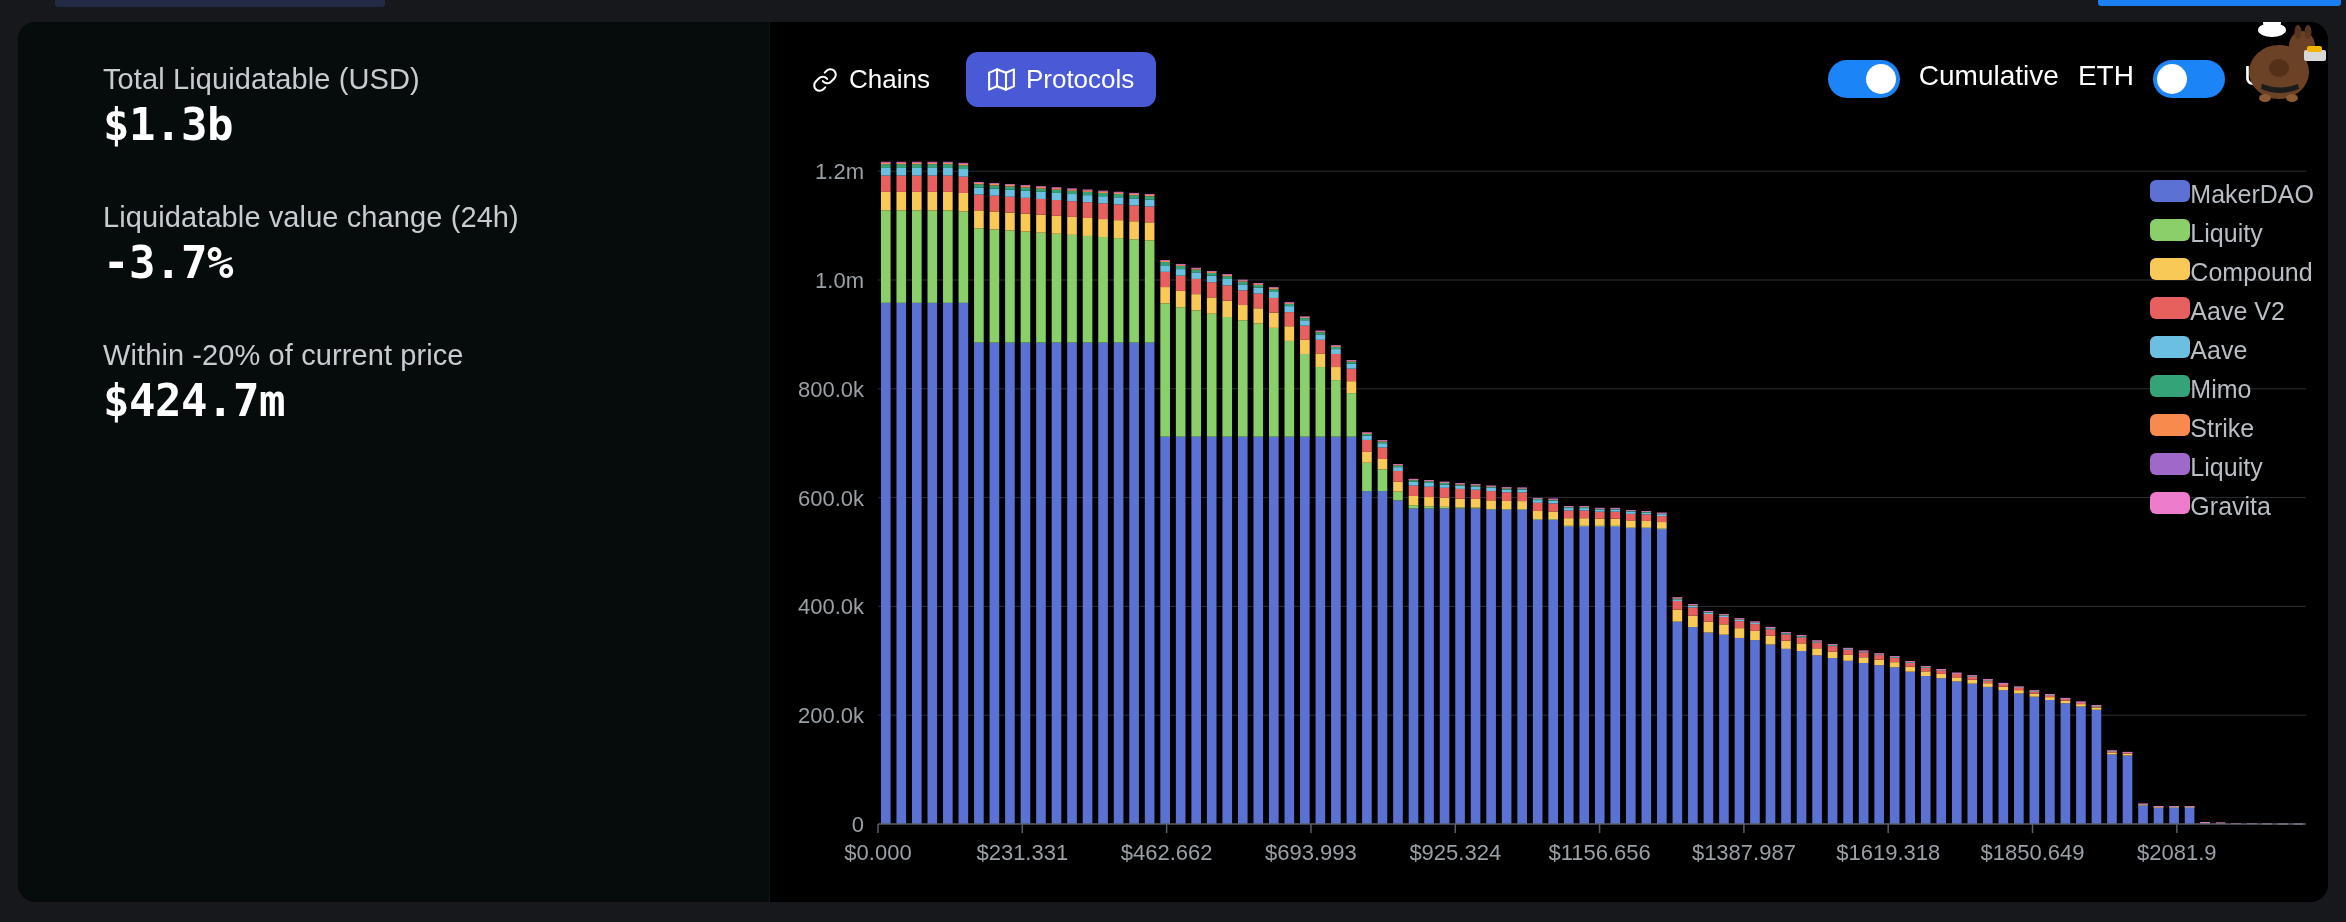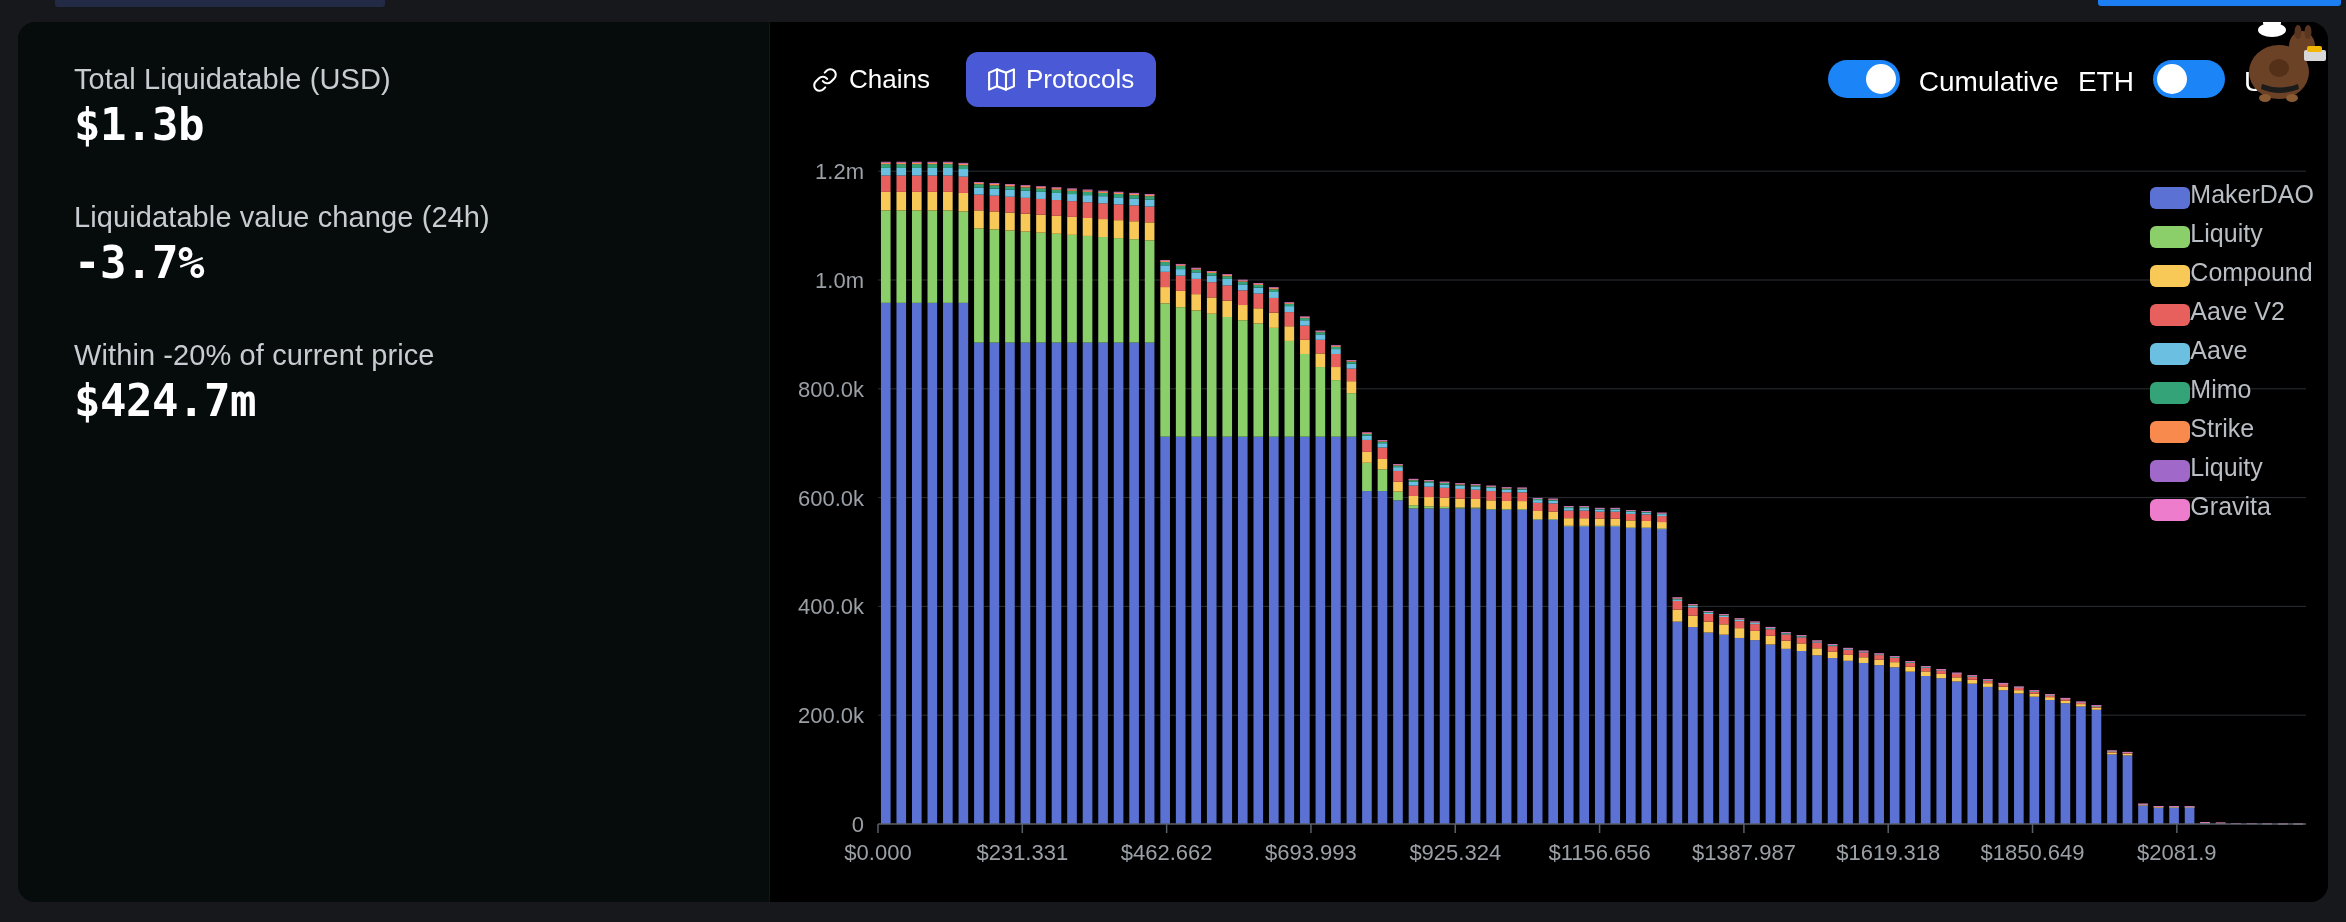--- a/index.html
+++ b/index.html
@@ -32,21 +32,21 @@
     border-radius: 18px;
     overflow: hidden;
     display: flex;
   }
 
   
   #stats-panel {
     width: 752px; height: 880px;
     background: #060b0c;
     border-right: 1px solid #10181a;
-    padding: 38px 0 0 56px;
+    padding: 38px 0 0 85px;
     flex: 0 0 752px;
     position: relative;
   }
   .stat-block { margin-bottom: 48px; }
   .stat-label {
     font-size: 29px; color: #c8cbd0; letter-spacing: .1px;
     line-height: 1.35; font-weight: 400;
   }
   .stat-value {
     font-family: "DejaVu Sans Mono", "Liberation Mono", monospace;
@@ -73,21 +73,21 @@
     padding: 12px 22px; border-radius: 12px;
     font-size: 26px; color: #ffffff; cursor: pointer;
     background: transparent; border: none; white-space: nowrap;
   }
   .view-tab.active { background: #4a5ad6; }
   .view-tab svg { display: block; }
 
   
   #toggle-group {
     position: absolute; top: 38px; right: 25px;
-    display: flex; align-items: flex-end; gap: 19px;
+    display: flex; align-items: flex-start; gap: 19px;
   }
   .switch {
     width: 72px; height: 38px; border-radius: 19px;
     background: #1b84f7; position: relative; cursor: pointer;
     flex: 0 0 auto;
   }
   .switch .knob {
     position: absolute; top: 4px; width: 30px; height: 30px;
     border-radius: 50%; background: #ffffff;
   }
@@ -111,21 +111,21 @@
     position: absolute; left: 710px; top: 175px;
     font-size: 42px; color: #2e3338; font-weight: 500;
     letter-spacing: .5px; pointer-events: none; user-select: none;
   }
 
   
   #chart-legend {
     position: absolute; top: 48px; right: 14px;
     display: flex; flex-direction: column; gap: 10px;
   }
-  .legend-item { display: flex; align-items: flex-end; }
+  .legend-item { display: flex; align-items: flex-start; }
   .legend-swatch {
     width: 40px; height: 22px; border-radius: 6px; flex: 0 0 auto;
   }
   .legend-label { font-size: 25px; color: #b9bdc4; white-space: nowrap; }
 </style>
 </head>
 <body>
 
 <div id="page-top-strip">
   <div id="top-strip-left-bar"></div>

